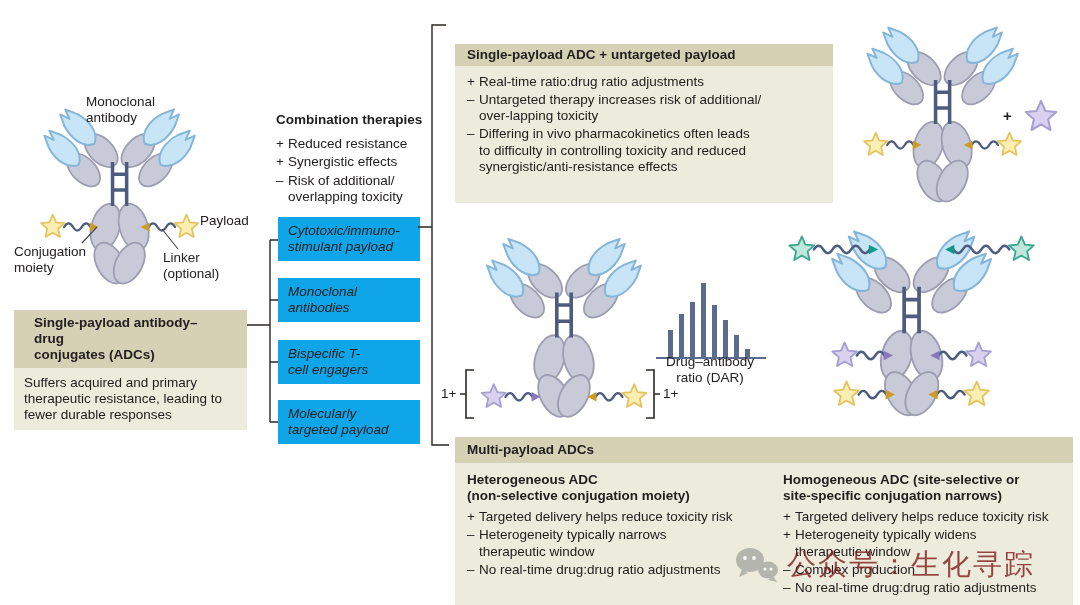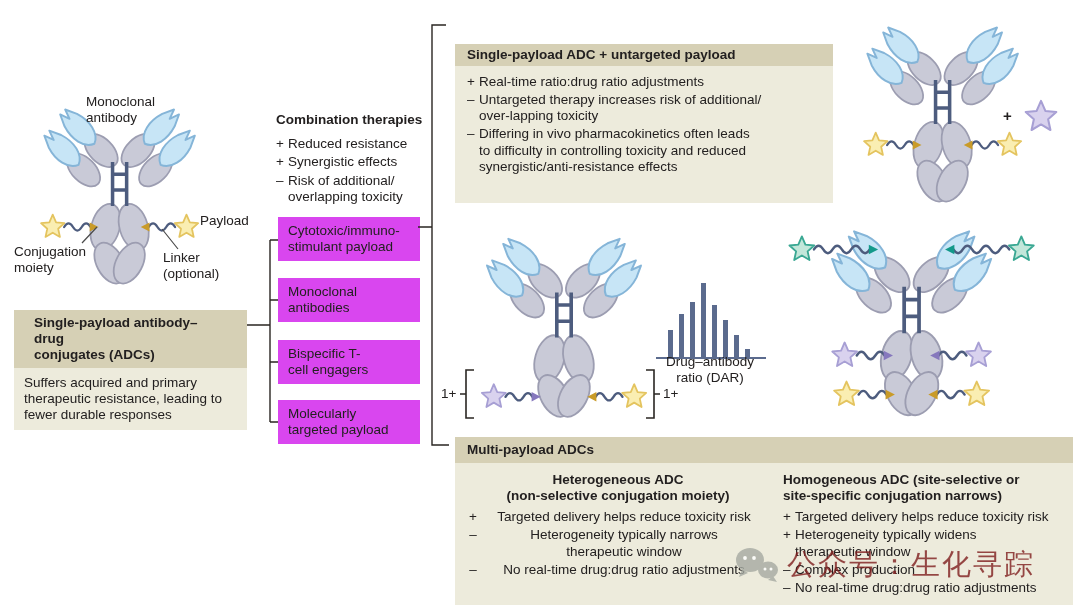--- a/index.html
+++ b/index.html
@@ -5,22 +5,22 @@
   html,body{margin:0;padding:0;background:#fff;}
   #canvas{
     position:relative;width:1080px;height:605px;background:#ffffff;
     font-family:"Liberation Sans",sans-serif;color:#232020;overflow:hidden;
   }
   .prelines{white-space:pre-line;}
   
   .panel-head{background:#d6d0b5;font-weight:bold;font-size:13.5px;line-height:1.18;padding:5px 20px;}
   .panel-body{background:#edebdc;font-size:13.5px;line-height:1.2;padding:7px 10px;}
   .optbox{
-    position:absolute;left:278px;width:142px;background:#d946ef;
-    font-size:13.5px;line-height:1.2;padding:6px 10px;white-space:pre-line;box-sizing:border-box;
+    position:absolute;left:278px;width:142px;background:#0ea5e9;
+    font-size:13.5px;line-height:1.2;padding:6px 10px;white-space:pre-line;box-sizing:border-box;font-style:italic;
   }
   
   .pt{display:flex;margin:0 0 2px 0;font-size:13.5px;line-height:1.2;}
   .pt .sign{flex:0 0 12px;}
   .pt .ptx{flex:1;white-space:pre-line;}
   .bold-title{font-weight:bold;font-size:13.5px;line-height:1.2;white-space:pre-line;margin-bottom:5px;}
   .small-label{font-size:13.5px;line-height:1.18;white-space:pre-line;}
   
   #art{position:absolute;left:0;top:0;z-index:2;pointer-events:none;}
   .htext{position:absolute;z-index:3;}
@@ -30,21 +30,21 @@
   #dar-baseline{position:absolute;left:656px;top:357px;width:110px;height:2px;background:#5b6b8e;}
   #dar-label{position:absolute;left:640px;top:354px;width:140px;text-align:center;font-size:13.5px;line-height:1.2;white-space:pre-line;}
   
   #watermark{position:absolute;left:735px;top:545px;display:flex;align-items:center;gap:8px;z-index:6;opacity:0.8;}
   #watermark .wm-text{font-size:29px;color:#7f1d1d;letter-spacing:2px;white-space:nowrap;}
   .onep{position:absolute;font-size:13.5px;z-index:3;}
   #topright-box{position:absolute;left:455px;top:12px;width:378px;z-index:1;}
   #multi-box{position:absolute;left:455px;top:437px;width:618px;z-index:1;}
   #left-box{position:absolute;left:14px;top:310px;width:233px;z-index:1;}
   #multi-cols{display:flex;gap:14px;padding:9px 12px 16px 12px;background:#edebdc;}
-  #multi-col-het{width:302px;text-align:center;}
+  #multi-col-het{width:302px;}
   #multi-col-hom{flex:1;}
 </style>
 </head>
 <body>
 
 <div id="canvas">
 
   <svg id="art" width="1080" height="605" viewBox="0 0 1080 605">
     <defs>
       <path id="starP" stroke-linejoin="round" d="M0,-14 L3.8,-5.3 L13.3,-4.3 L6.2,2 L8.2,11.3 L0,6.5 L-8.2,11.3 L-6.2,2 L-13.3,-4.3 L-3.8,-5.3 Z"></path>

